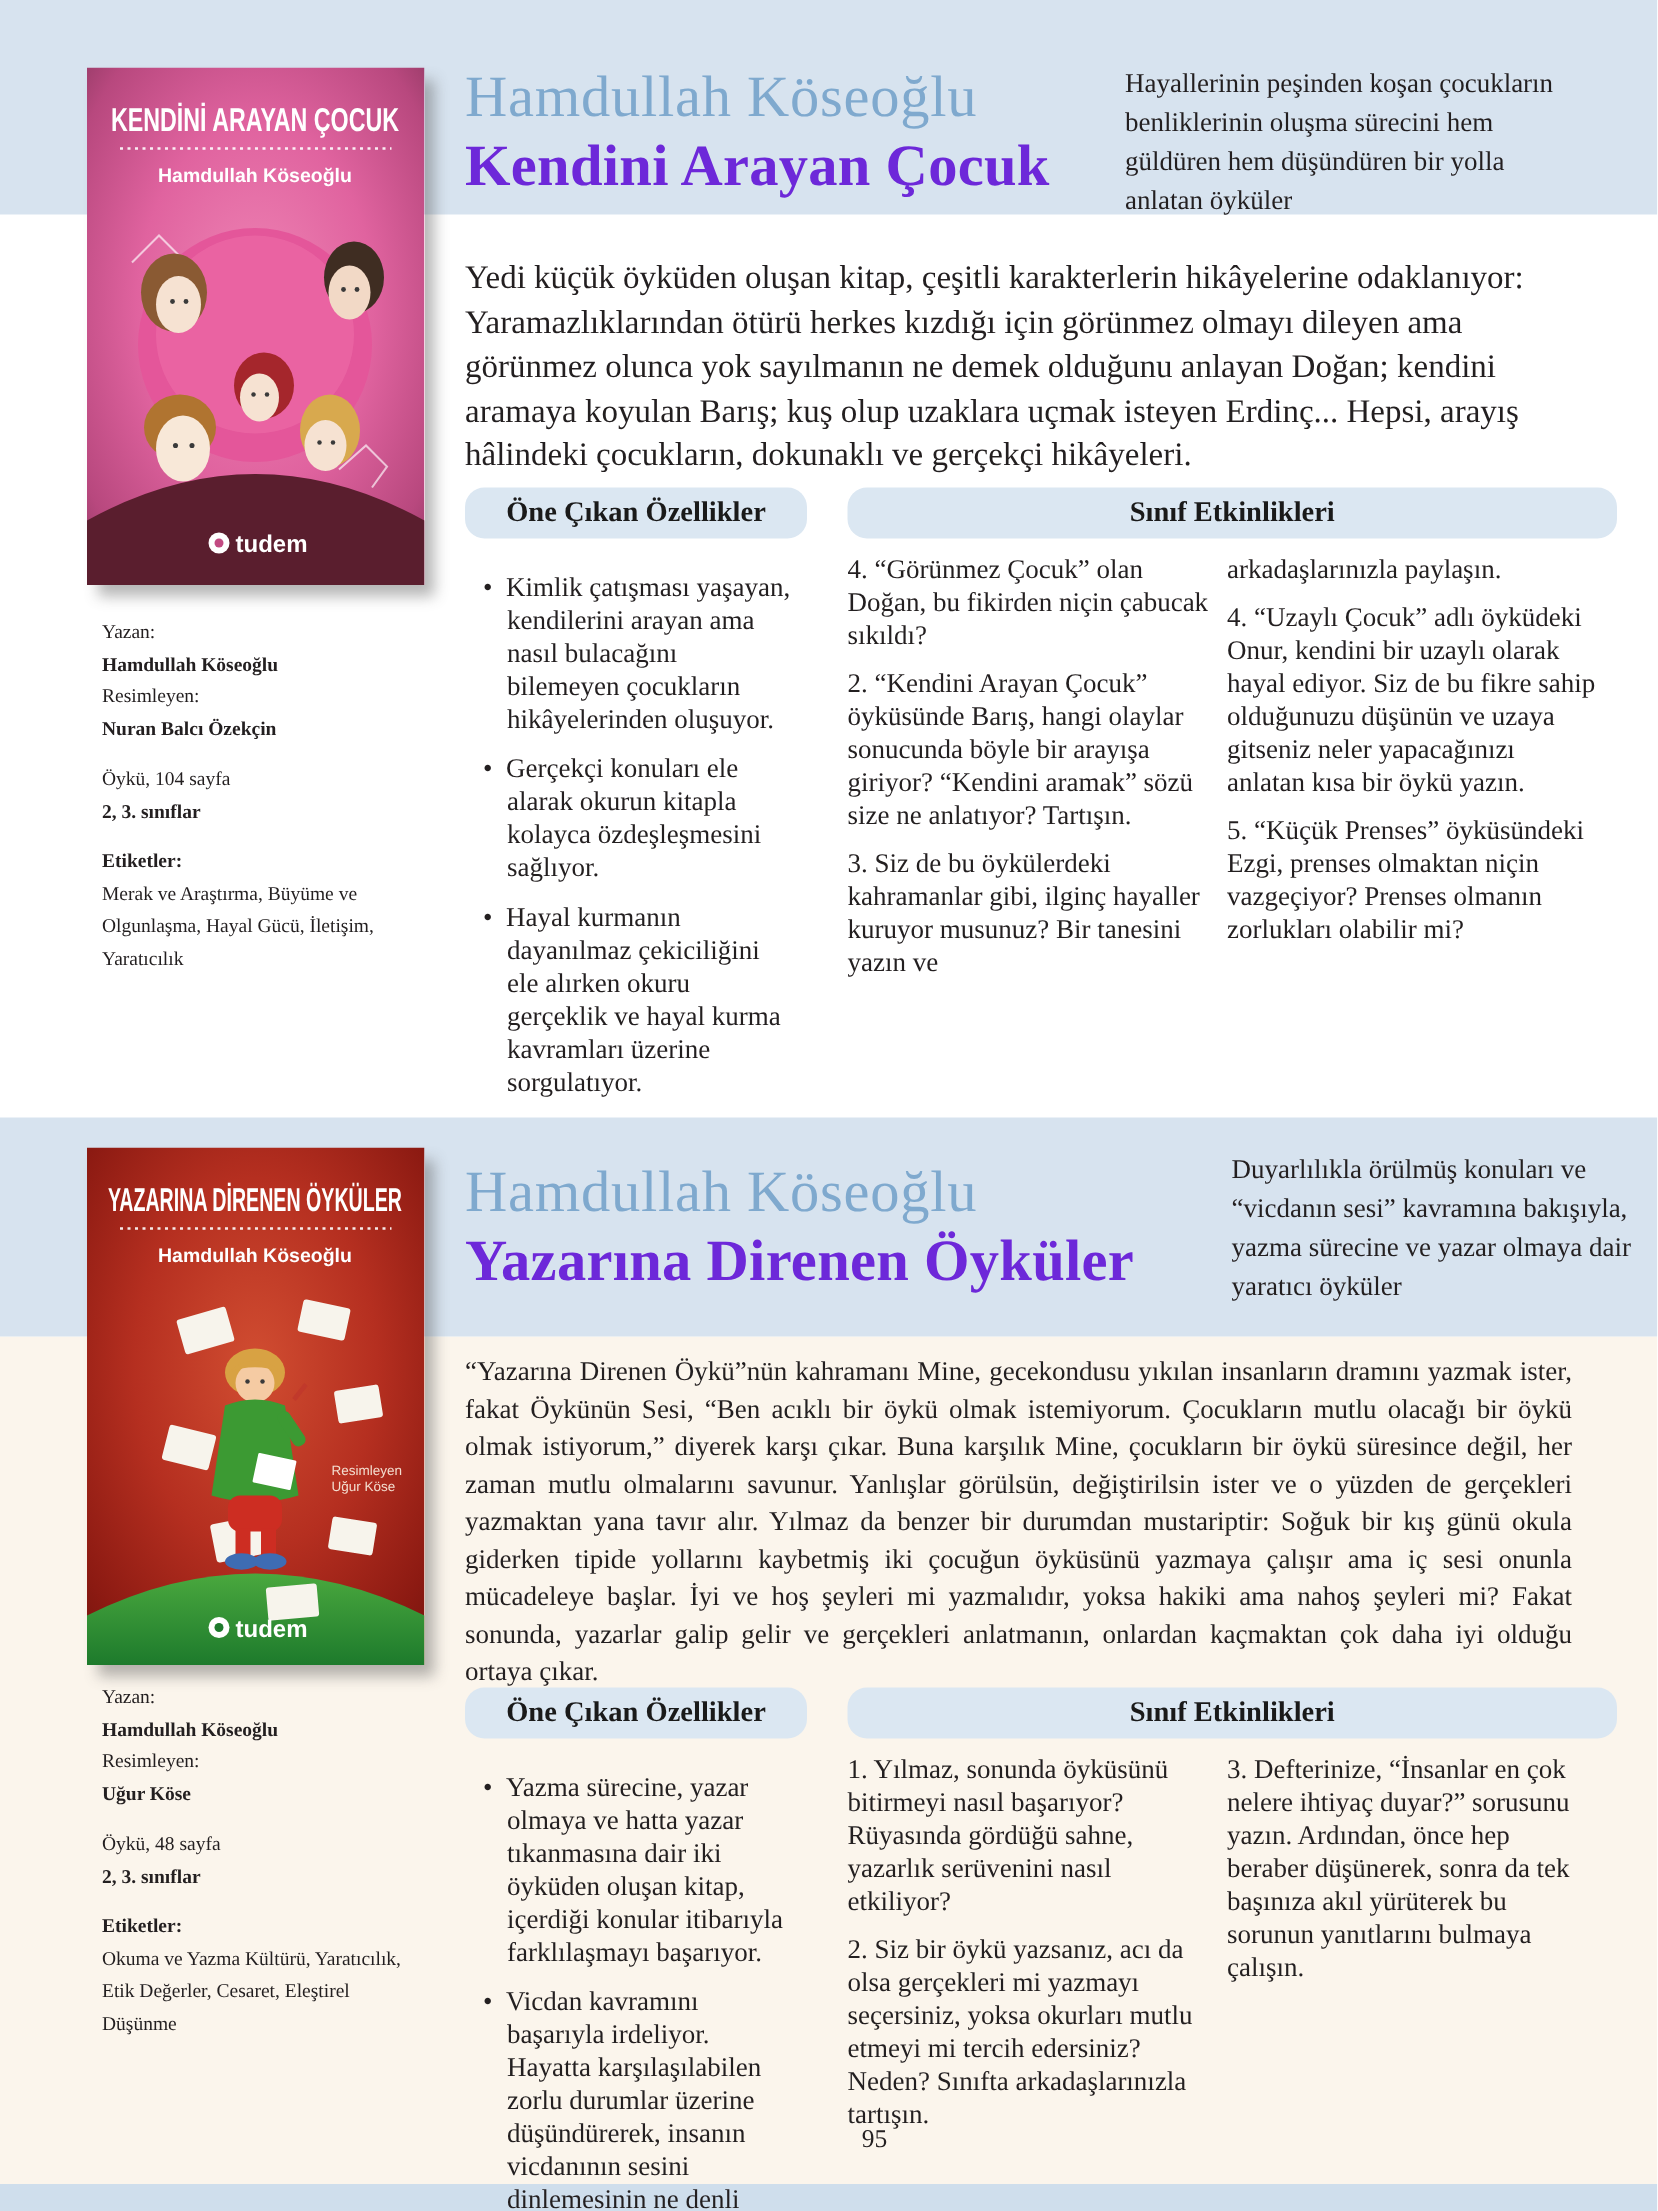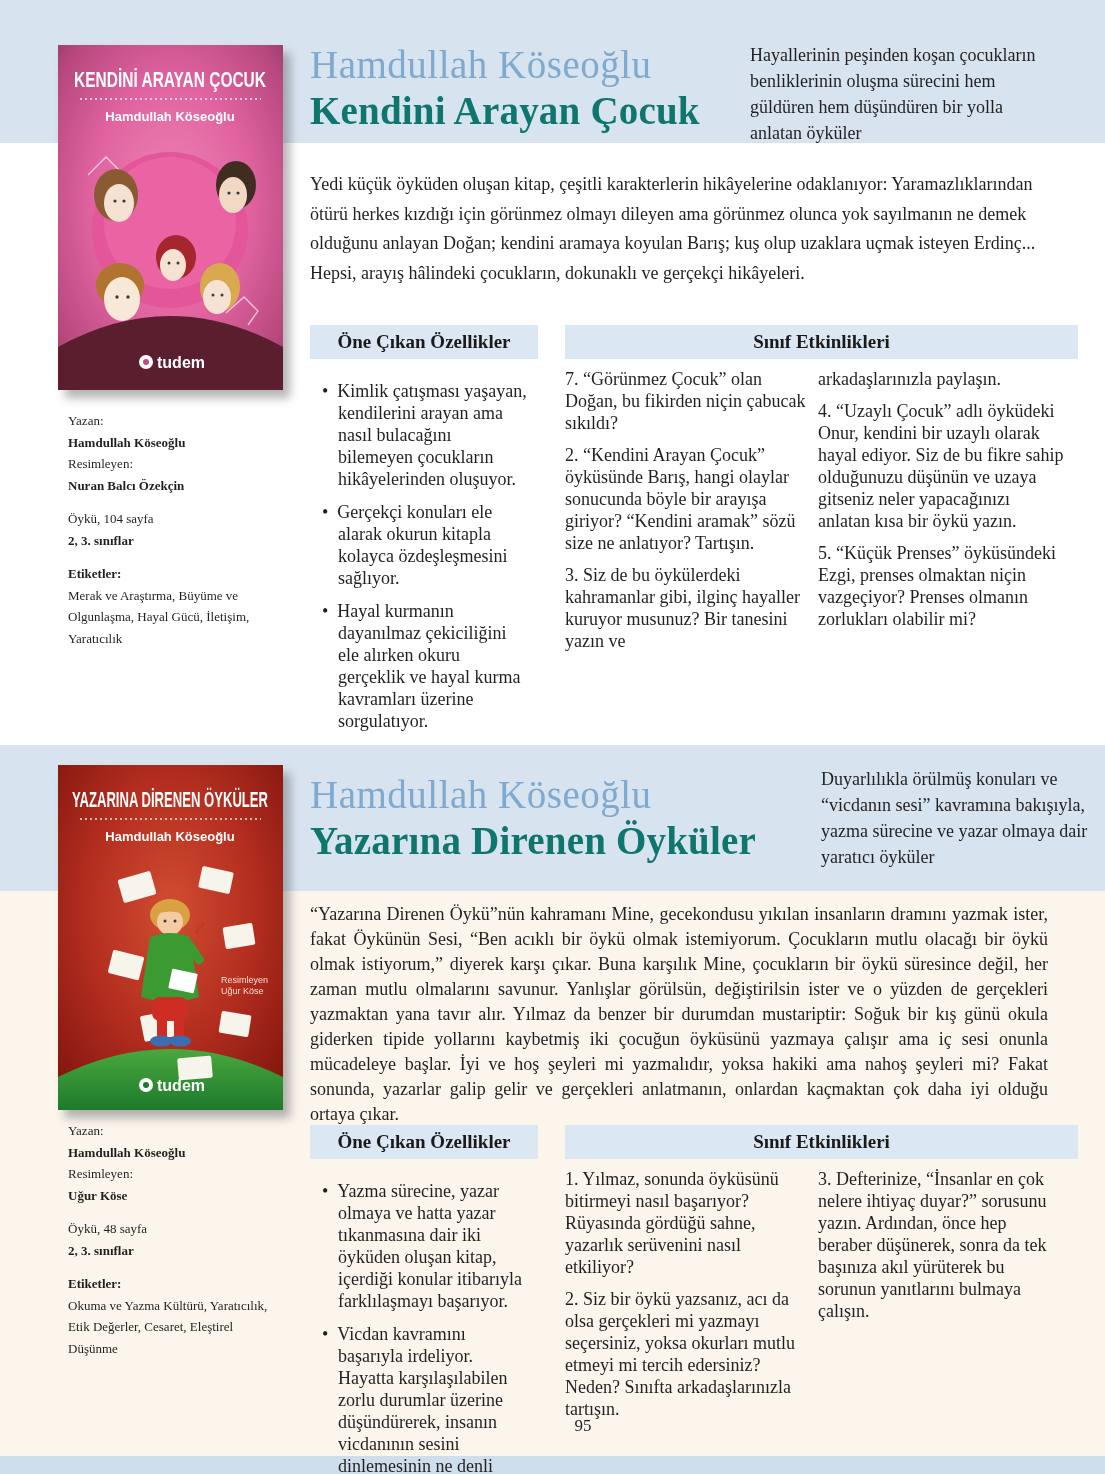--- a/index.html
+++ b/index.html
@@ -21,38 +21,38 @@
     text-align:right;
   }
   .cover svg{display:block;}
   .cover.c1{top:45px;}
   .cover.c2{top:765px;}
 
   .title-block{position:absolute;left:310px;line-height:46px;}
   .title-block.t1{top:42px;}
   .title-block.t2{top:772px;}
   .title-author{font-size:39px;color:#7fa9ce;letter-spacing:.5px;}
-  .title-name{font-size:39px;font-weight:bold;color:#0f766e;letter-spacing:.2px;}
+  .title-name{font-size:39px;font-weight:bold;color:#6d28d9;letter-spacing:.2px;}
 
   .tagline{position:absolute;font-size:18px;line-height:26px;color:#231f20;}
   .tagline.g1{left:750px;top:42px;width:305px;}
   .tagline.g2{left:782px;top:766px;width:278px;margin-left:39px;}
 
-  .description{position:absolute;left:310px;font-size:18px;color:#231f20;}
+  .description{position:absolute;left:310px;font-size:22px;color:#231f20;}
   .description.d1{top:170px;width:736px;line-height:29.5px;}
   .description.d2{top:902px;width:738px;line-height:25px;font-size:18px;text-align:justify;}
 
   .meta{position:absolute;left:68px;width:218px;font-size:13px;line-height:21.5px;}
   .meta.m1{top:410px;}
   .meta.m2{top:1120px;}
   .meta .grp{margin-bottom:12px;}
   .meta .b{font-weight:bold;}
 
   .secbar{position:absolute;height:34px;background:#dbe7f2;
-    font-weight:bold;font-size:19px;line-height:34px;text-align:center;color:#1a1a1a;}
+    font-weight:bold;font-size:19px;line-height:34px;text-align:center;color:#1a1a1a;border-radius:13px;}
   .secbar.feat{left:310px;width:228px;}
   .secbar.act{left:565px;width:513px;}
   .row1 .secbar{top:325px;}
   .row2 .secbar{top:1125px;}
 
   .coltext{position:absolute;font-size:18px;line-height:22px;color:#231f20;}
   .feat-col{width:230px;left:310px;}
   .act-col-a{width:248px;left:565px;}
   .act-col-b{width:246px;left:818px;}
   .row1 .coltext{top:368px;}
@@ -165,21 +165,21 @@
 
     <div class="coltext feat-col">
       <ul class="bullets">
         <li>Kimlik çatışması yaşayan, kendilerini arayan ama nasıl bulacağını bilemeyen çocukların hikâyelerinden oluşuyor.</li>
         <li>Gerçekçi konuları ele alarak okurun kitapla kolayca özdeşleşmesini sağlıyor.</li>
         <li>Hayal kurmanın dayanılmaz çekiciliğini ele alırken okuru gerçeklik ve hayal kurma kavramları üzerine sorgulatıyor.</li>
       </ul>
     </div>
 
     <div class="coltext act-col-a">
-      <p>7. “Görünmez Çocuk” olan Doğan, bu fikirden niçin çabucak sıkıldı?</p>
+      <p>4. “Görünmez Çocuk” olan Doğan, bu fikirden niçin çabucak sıkıldı?</p>
       <p>2. “Kendini Arayan Çocuk” öyküsünde Barış, hangi olaylar sonucunda böyle bir arayışa giriyor? “Kendini aramak” sözü size ne anlatıyor? Tartışın.</p>
       <p>3. Siz de bu öykülerdeki kahramanlar gibi, ilginç hayaller kuruyor musunuz? Bir tanesini yazın ve</p>
     </div>
     <div class="coltext act-col-b">
       <p>arkadaşlarınızla paylaşın.</p>
       <p>4. “Uzaylı Çocuk” adlı öyküdeki Onur, kendini bir uzaylı olarak hayal ediyor. Siz de bu fikre sahip olduğunuzu düşünün ve uzaya gitseniz neler yapacağınızı anlatan kısa bir öykü yazın.</p>
       <p>5. “Küçük Prenses” öyküsündeki Ezgi, prenses olmaktan niçin vazgeçiyor? Prenses olmanın zorlukları olabilir mi?</p>
     </div>
   </div>
 

